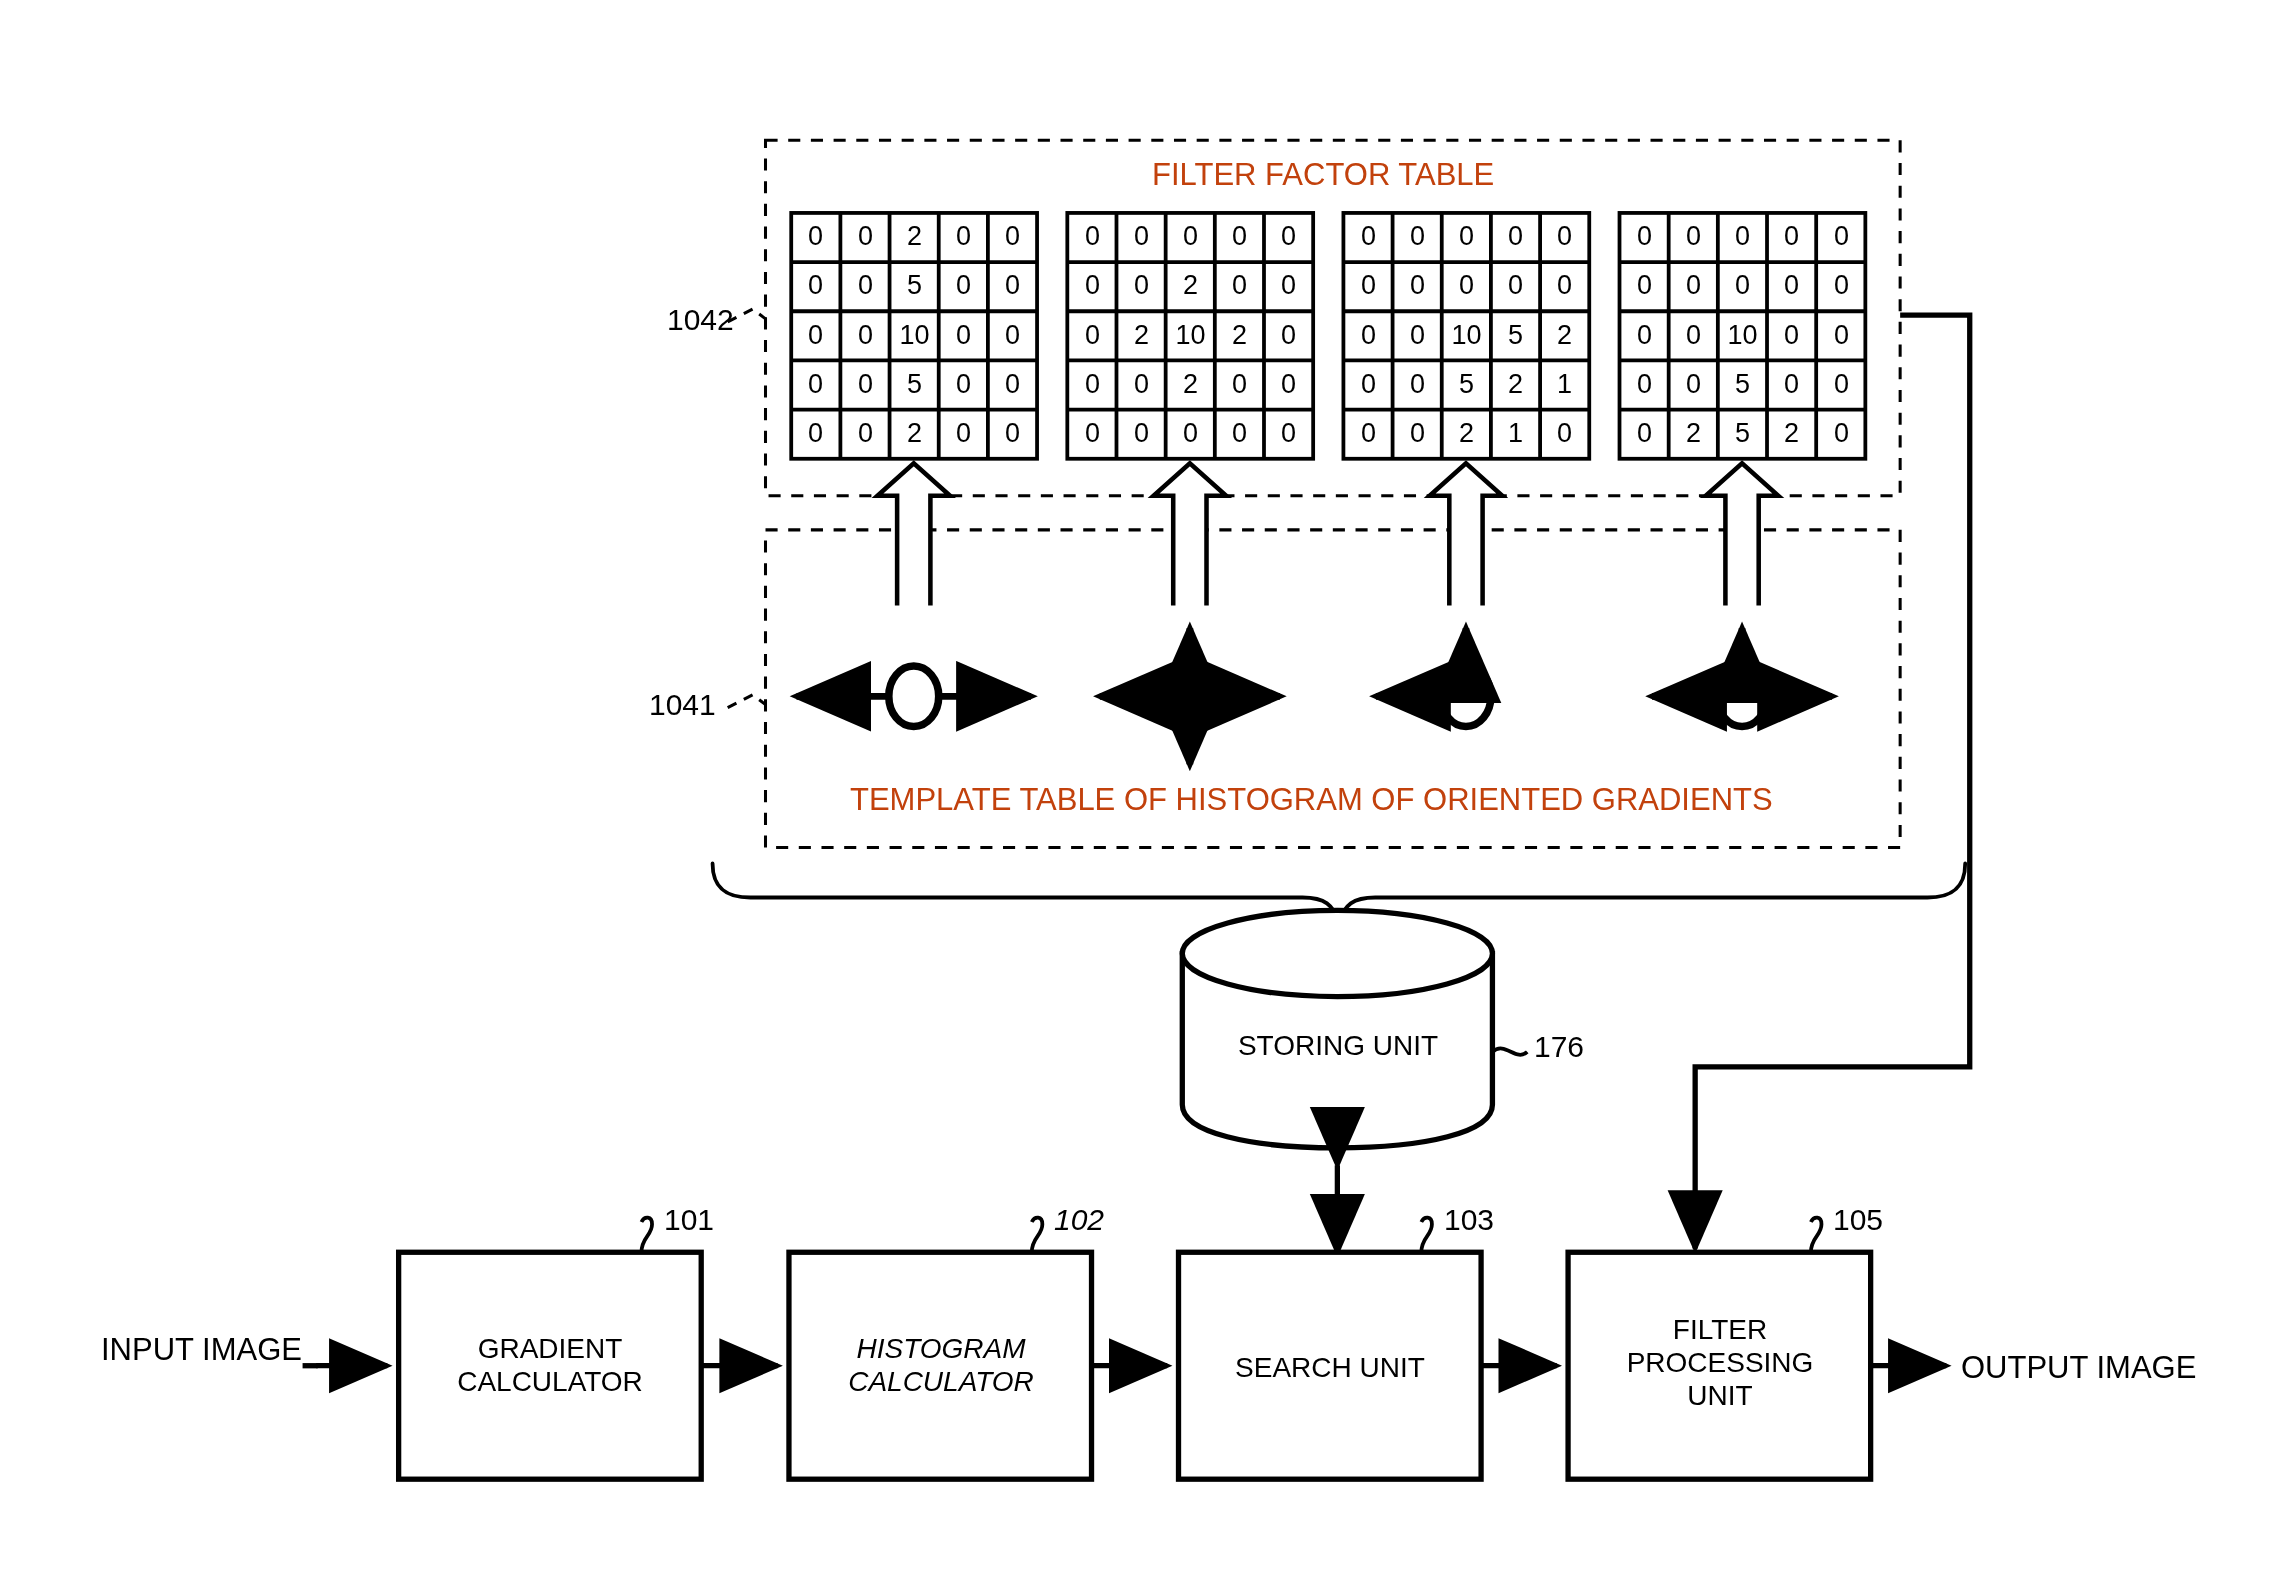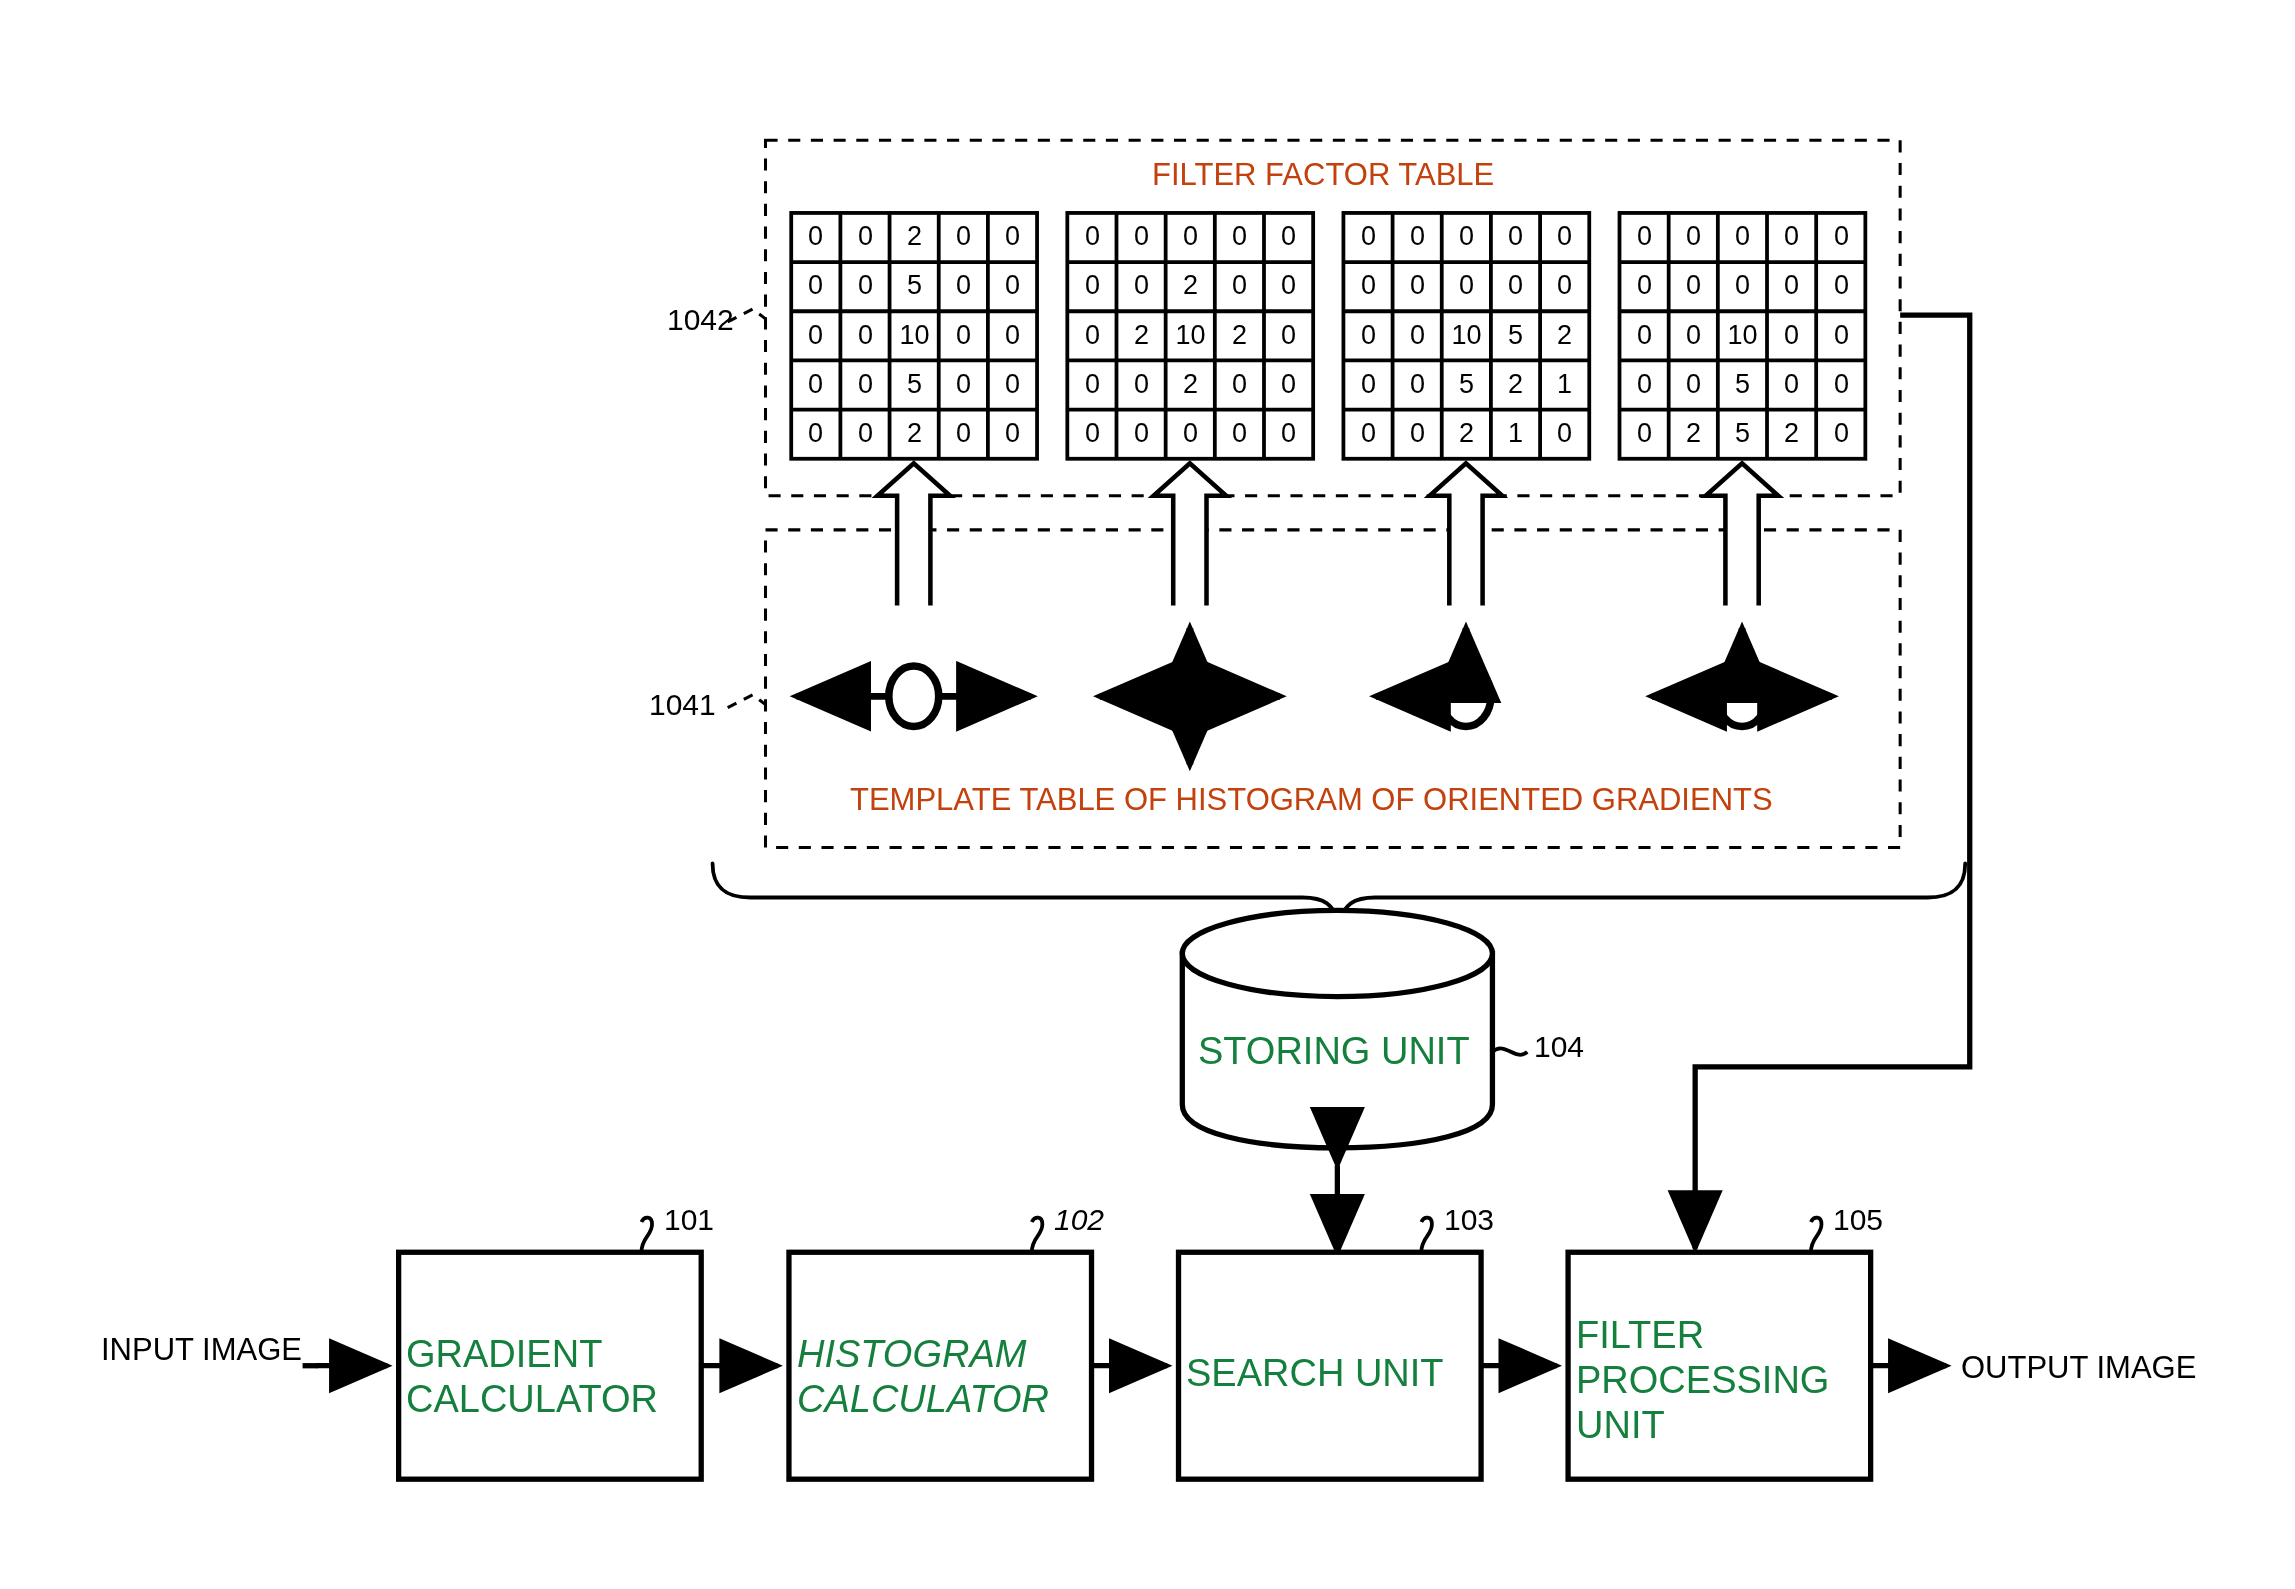--- a/index.html
+++ b/index.html
@@ -26,23 +26,23 @@
   }
   .cellnum {
     position: absolute;
     color: #000;
     font-size: 27px;
     text-align: center;
     line-height: 1;
   }
   .blocktext {
     position: absolute;
-    text-align: left;
-    color: #15803d;
-    font-size: 38px;
+    text-align: center;
+    color: #000000;
+    font-size: 28px;
     line-height: 1.18;
   }
   .refnum {
     position: absolute;
     color: #000;
     font-size: 30px;
     white-space: nowrap;
   }
   .title-text {
     position: absolute;
@@ -208,21 +208,21 @@
   </svg>
 
   <div class="title-text" style="left:1152px; top:157px;">FILTER FACTOR TABLE</div>
 
   <div class="title-text" style="left:850px; top:782px;">TEMPLATE TABLE OF HISTOGRAM OF ORIENTED GRADIENTS</div>
 
   <div class="refnum" style="left:667px; top:303px;">1042</div>
 
   <div class="refnum" style="left:649px; top:688px;">1041</div>
 
-  <div class="refnum" style="left:1534px; top:1030px;">104</div>
+  <div class="refnum" style="left:1534px; top:1030px;">176</div>
 
   <div class="blocktext" style="left:1198px; top:1029px; width:280px;">STORING UNIT</div>
 
   <div class="io-text" style="left:101px; top:1332px;">INPUT IMAGE</div>
 
   <div class="io-text" style="left:1961px; top:1350px;">OUTPUT IMAGE</div>
 
   <div class="blocktext" id="blk0" style="left:406px; top:1332px; width:288px;">
       <div>GRADIENT</div>
       <div>CALCULATOR</div>

